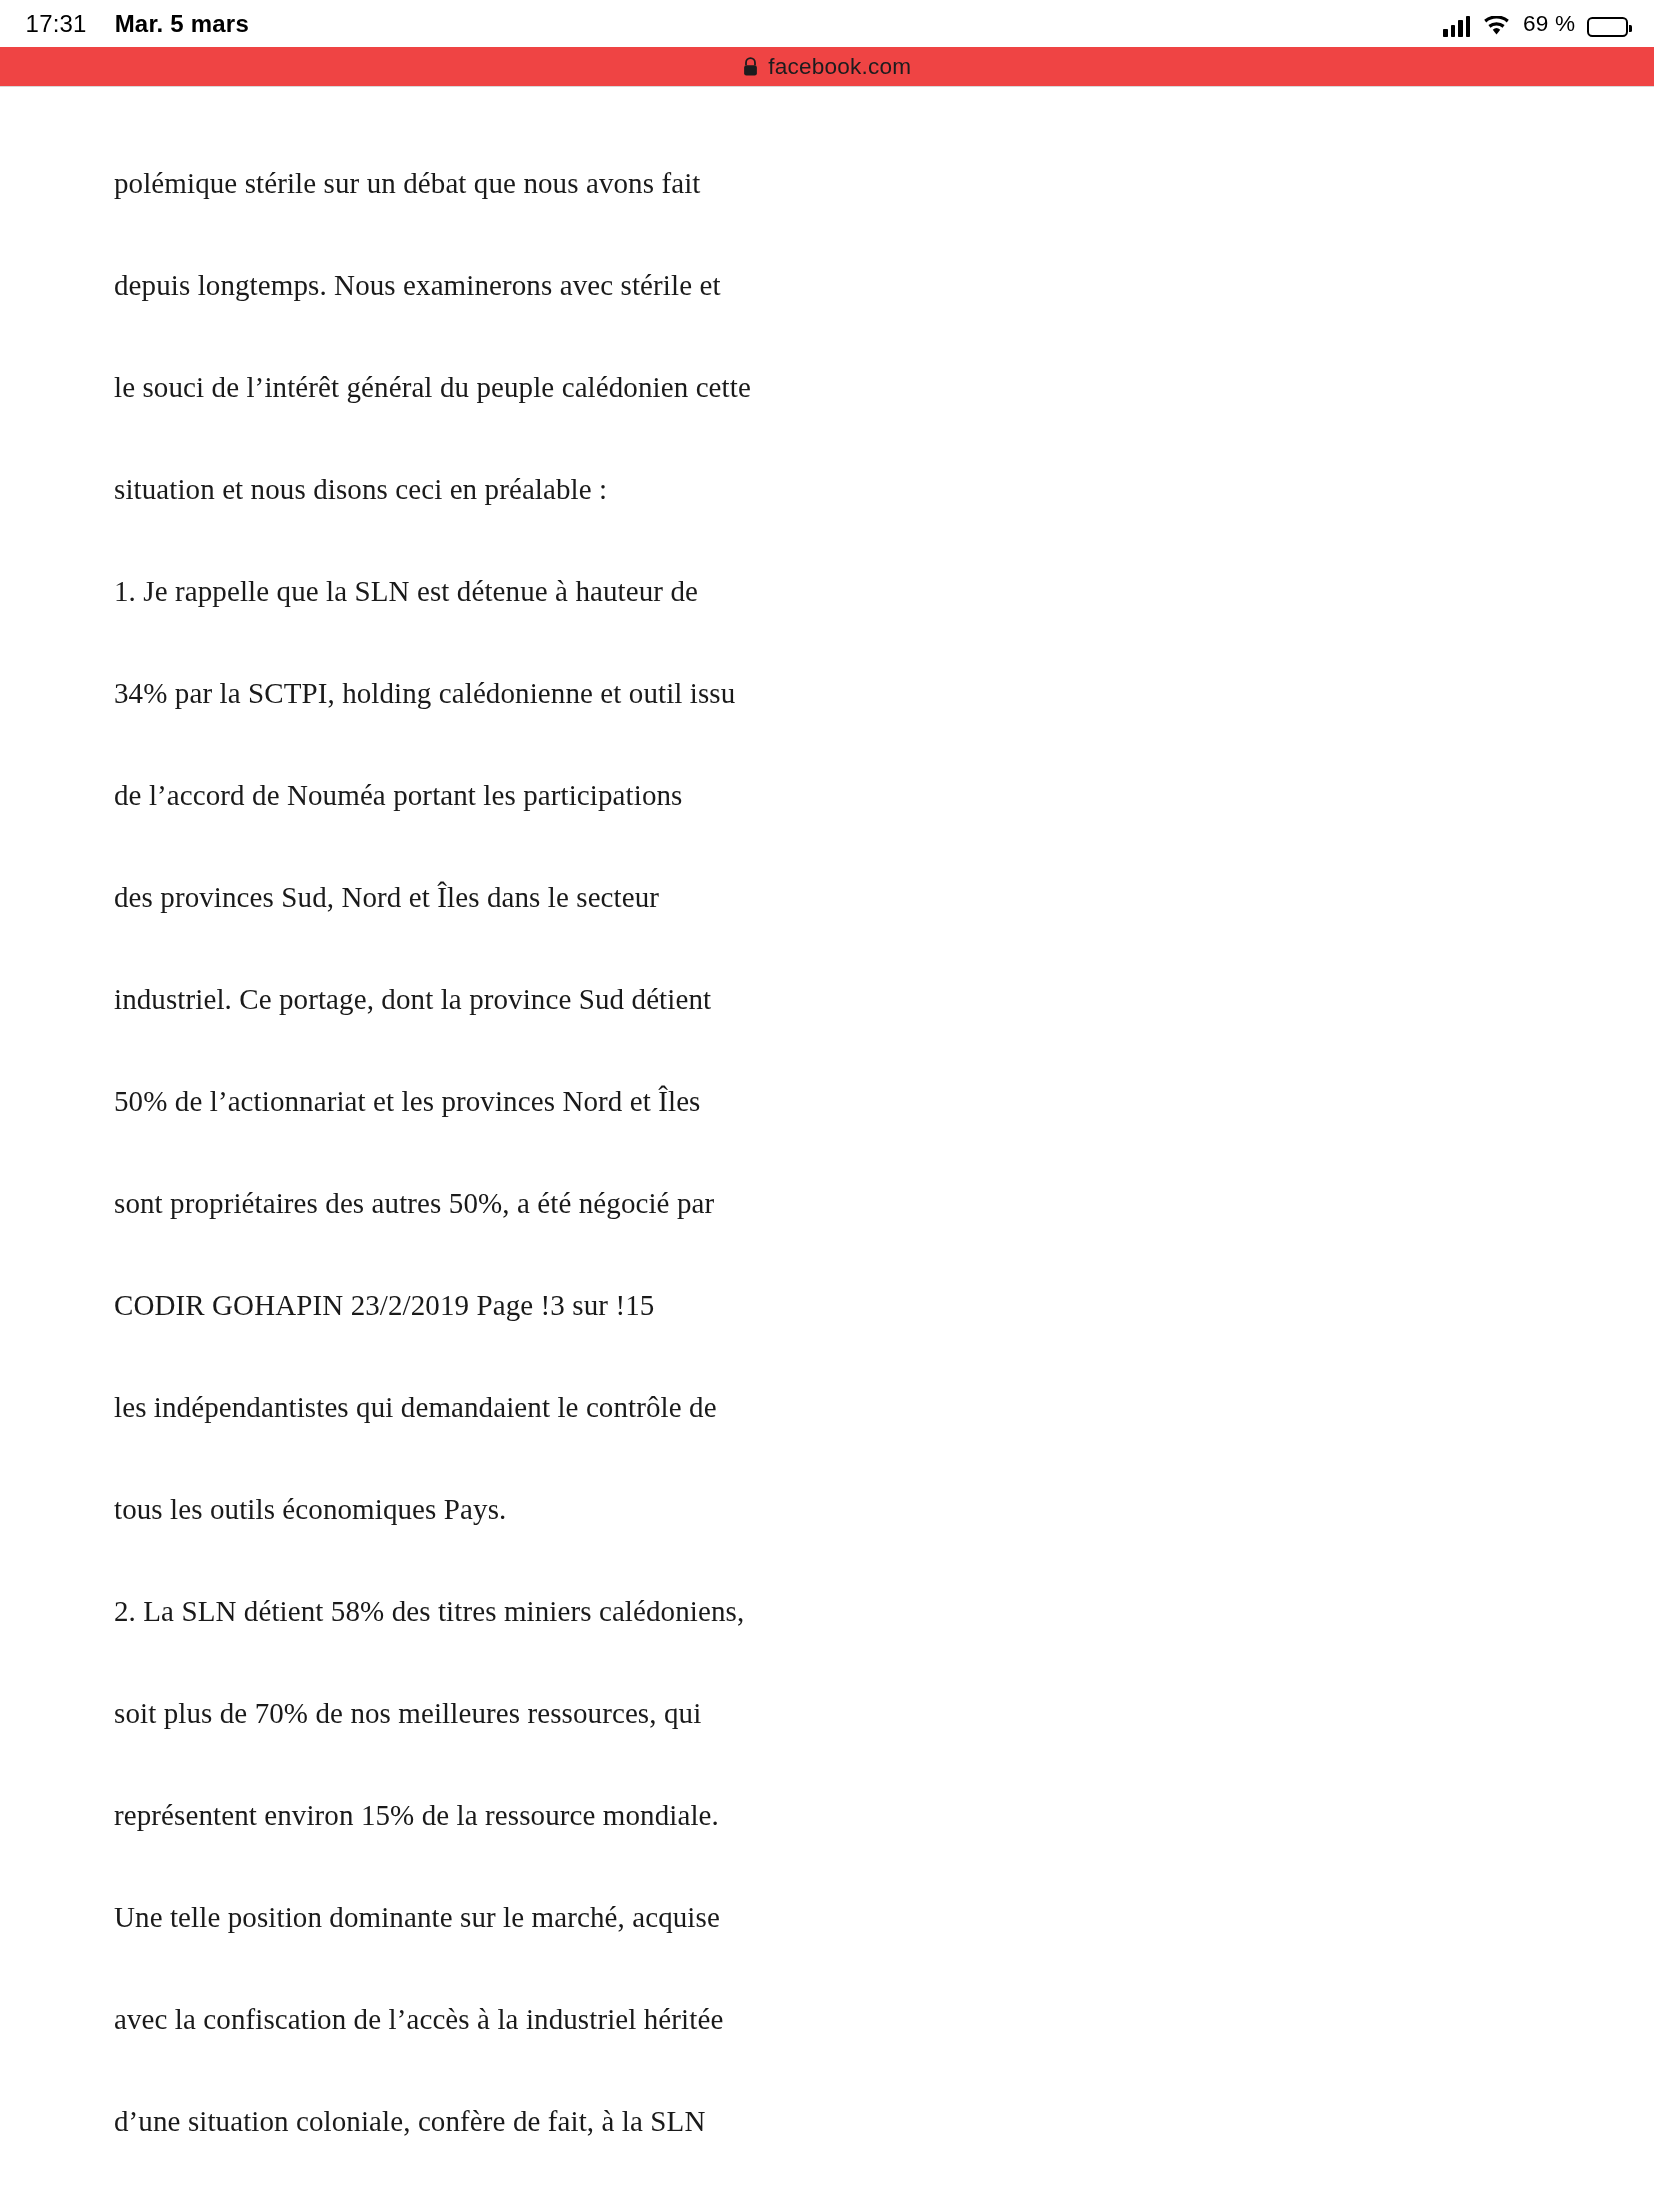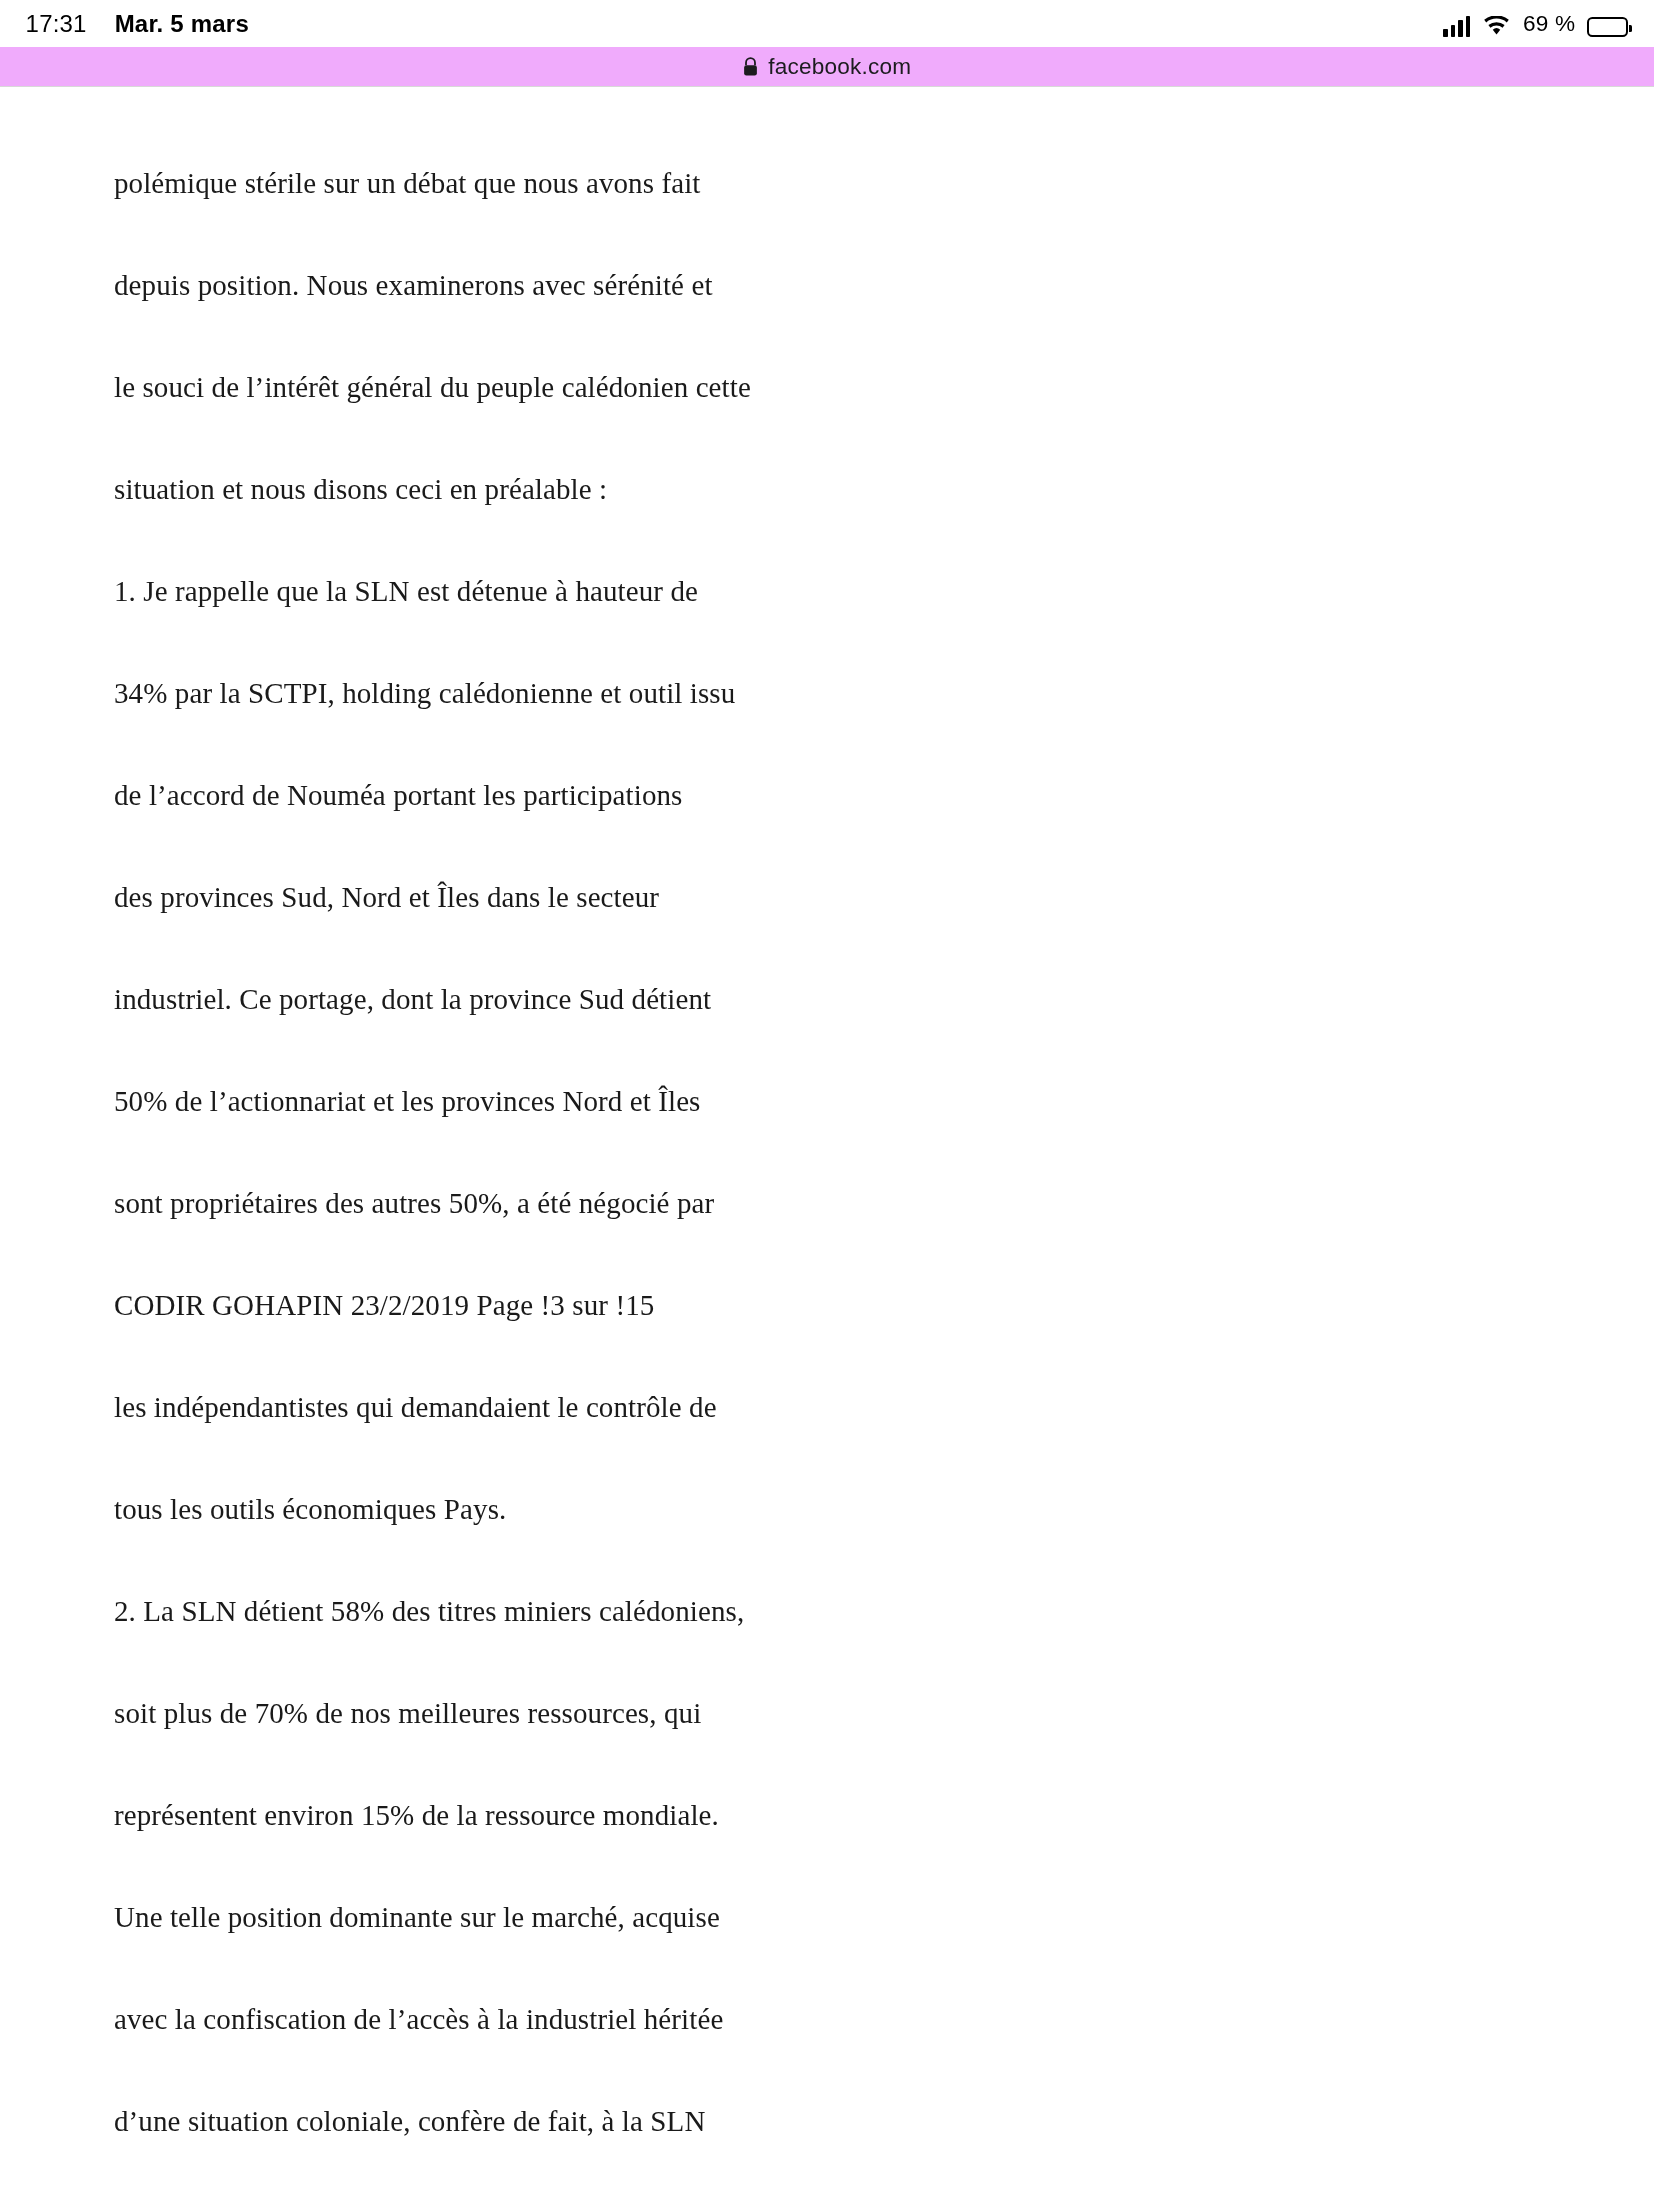--- a/index.html
+++ b/index.html
@@ -92,21 +92,21 @@
   }
   .battery-fill {
     height: 100%;
     background: #000;
     border-radius: 1.5px;
   }
 
   
   .url-bar {
     height: 39px;
-    background: #f0abfc;
+    background: #ef4444;
     border-bottom: 0.8px solid #d8d8d8;
     display: flex;
     align-items: center;
     justify-content: center;
     gap: 10.5px;
   }
   .lock-icon {
     width: 15px;
     height: 19.5px;
     display: block;
@@ -171,21 +171,21 @@
     <svg class="lock-icon" viewBox="0 0 20 26" xmlns="http://www.w3.org/2000/svg">
       <path d="M4 11V7.5a6 6 0 0 1 12 0V11" fill="none" stroke="#1c1c1e" stroke-width="2.4"></path>
       <rect x="1.5" y="11" width="17" height="13.5" rx="3" fill="#1c1c1e"></rect>
     </svg>
   </span>
   <span class="url-text">facebook.com</span>
 </div>
 
 <div class="doc">
   <p class="doc-line">polémique stérile sur un débat que nous avons fait</p>
-  <p class="doc-line">depuis position. Nous examinerons avec sérénité et</p>
+  <p class="doc-line">depuis longtemps. Nous examinerons avec stérile et</p>
   <p class="doc-line">le souci de l’intérêt général du peuple calédonien cette</p>
   <p class="doc-line">situation et nous disons ceci en préalable :</p>
   <p class="doc-line">1. Je rappelle que la SLN est détenue à hauteur de</p>
   <p class="doc-line">34% par la SCTPI, holding calédonienne et outil issu</p>
   <p class="doc-line">de l’accord de Nouméa portant les participations</p>
   <p class="doc-line">des provinces Sud, Nord et Îles dans le secteur</p>
   <p class="doc-line">industriel. Ce portage, dont la province Sud détient</p>
   <p class="doc-line">50% de l’actionnariat et les provinces Nord et Îles</p>
   <p class="doc-line">sont propriétaires des autres 50%, a été négocié par</p>
   <p class="doc-line">CODIR GOHAPIN 23/2/2019 Page !3 sur !15</p>

